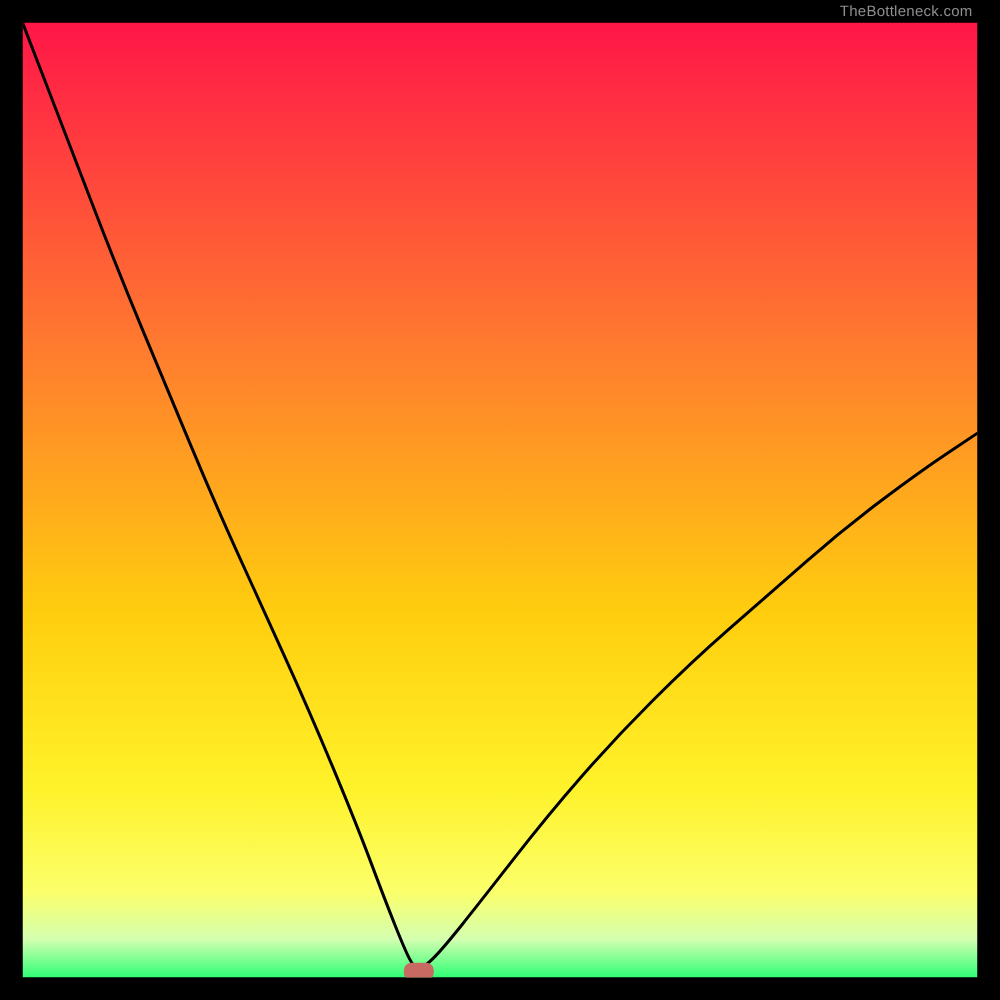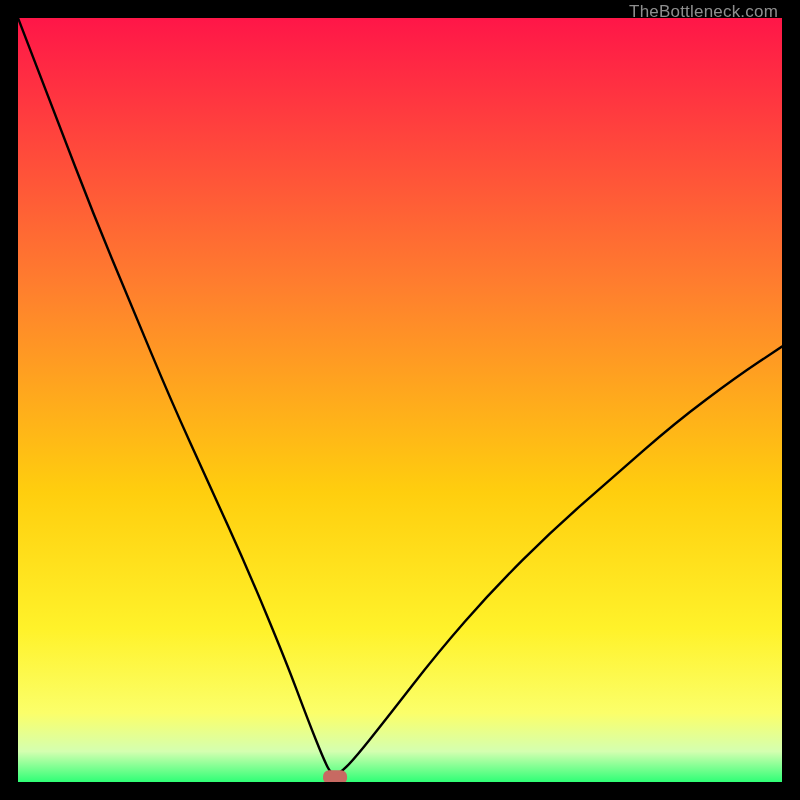--- a/index.html
+++ b/index.html
@@ -24,21 +24,21 @@
     left: 0;
     top: 0;
     width: 764px;
     height: 764px;
   }
   .watermark {
     position: absolute;
     top: 2px;
     right: 22px;
     color: #8e8e8e;
-    font-size: 17px;
+    font-size: 12px;
     font-weight: 500;
     letter-spacing: 0.2px;
   }
   svg {
     display: block;
   }
 </style>
 </head>
 <body>
 

